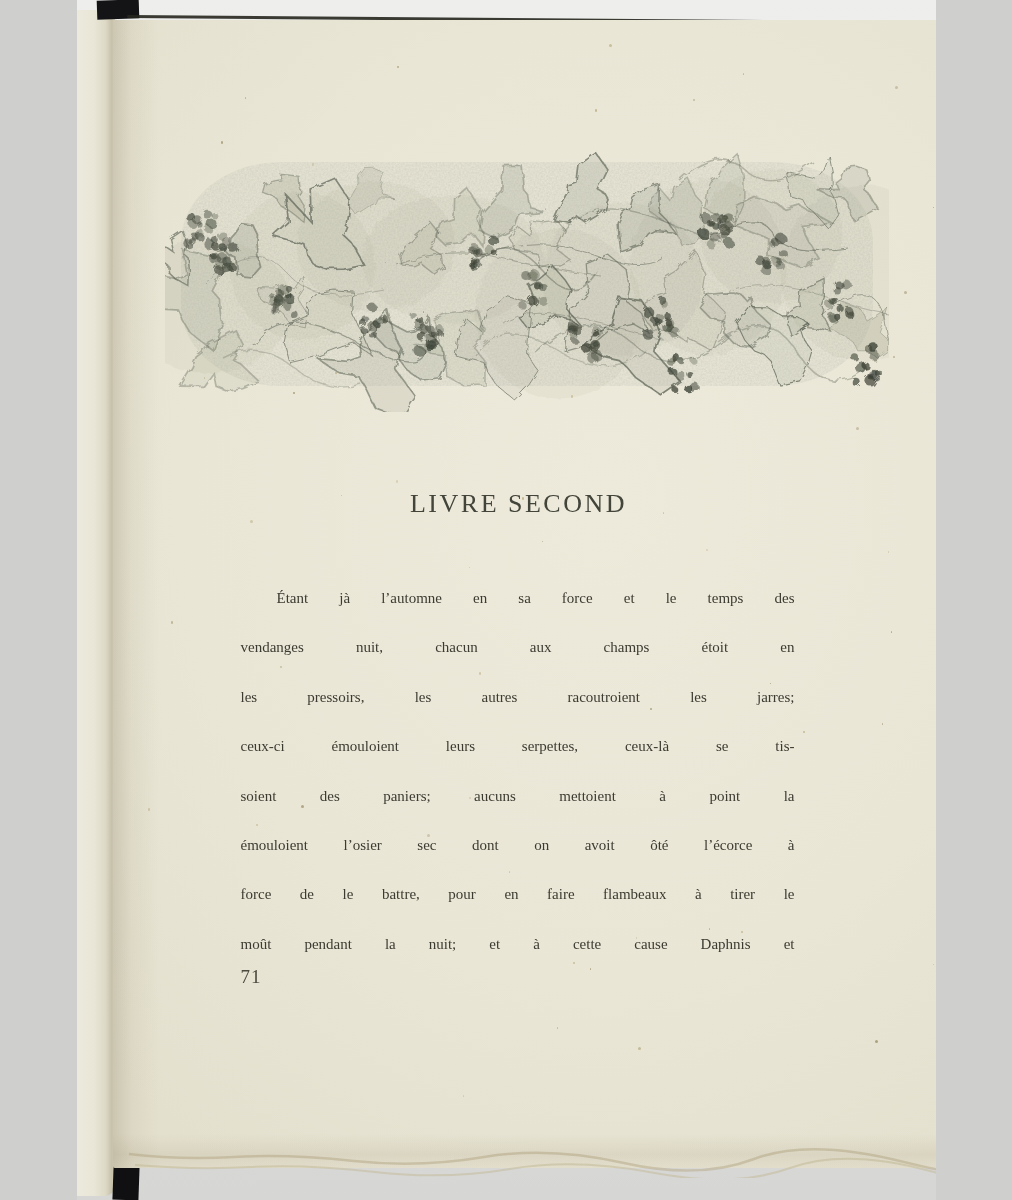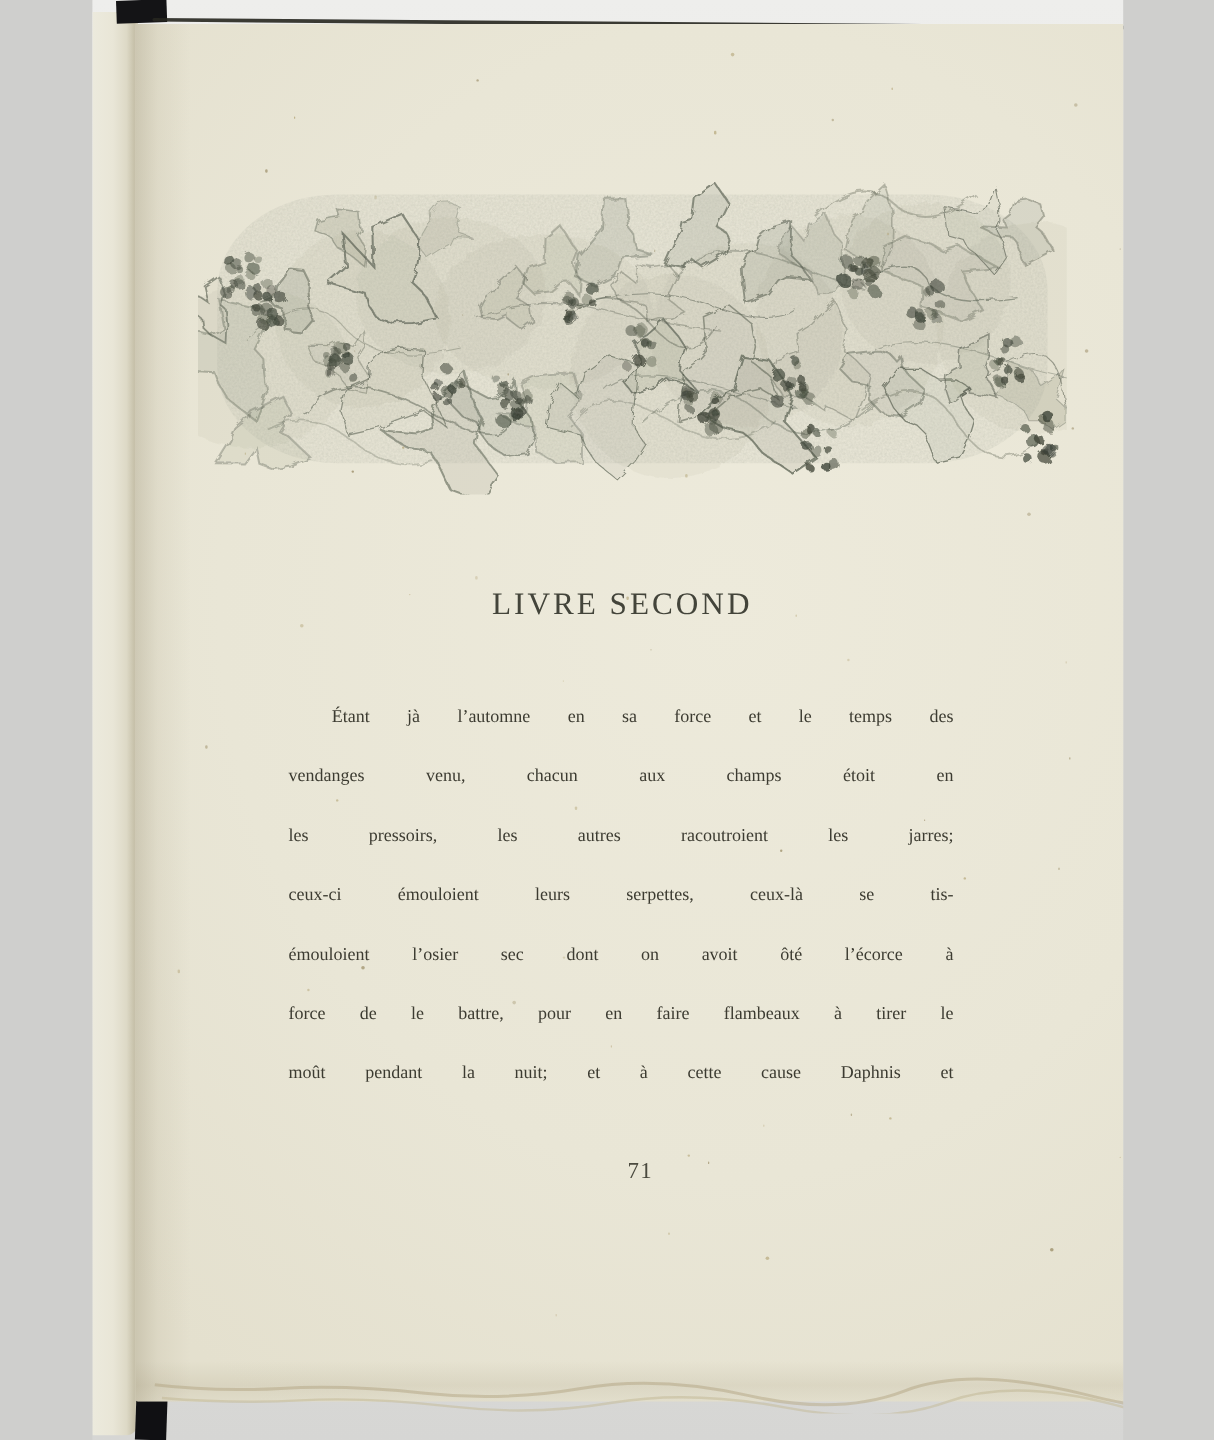--- a/index.html
+++ b/index.html
@@ -79,21 +79,21 @@
   
   .paragraph{position:absolute;left:128px;top:548px;width:554px;color:#3c3b31;}
   .line{
     font-size:15px;line-height:37.4px;height:37.4px;
     text-align:justify;text-align-last:justify;text-justify:inter-word;
     word-spacing:-0.5px;white-space:normal;overflow:visible;margin-top:12px;
   }
   .line.indent{padding-left:36px;box-sizing:border-box;}
   
   .folio{
-    position:absolute;left:144px;top:946px;width:554px;text-align:center;
+    position:absolute;left:128px;top:946px;width:554px;text-align:left;
     font-size:19px;letter-spacing:1px;color:#4b4a3f;
   }
   .speck{position:absolute;border-radius:50%;pointer-events:none;}
 </style>
 </head>
 <body>
 
 <div class="scene">
 
   <div class="facing-page"></div>
@@ -399,23 +399,24 @@
         <circle cx="42.2" cy="78.1" r="4.4" fill="#363c2f" fill-opacity="0.46" filter="url(#rough)"></circle>
         <rect id="grain-rect" x="16" y="26" width="692" height="224" rx="100" ry="80" filter="url(#grain)" opacity="0.5"></rect>
     </svg>
 
     <div class="gutter-shade"></div>
 
     <h1 class="title">LIVRE SECOND</h1>
 
     <div class="paragraph">
       <div class="line indent">Étant jà l’automne en sa force et le temps des</div>
-      <div class="line">vendanges venu, chacun aux champs étoit en</div>
+      <div class="line">vendanges nuit, chacun aux champs étoit en</div>
       <div class="line">les pressoirs, les autres racoutroient les jarres;</div>
       <div class="line">ceux-ci émouloient leurs serpettes, ceux-là se tis-</div>
+      <div class="line">soient des paniers; aucuns mettoient à point la</div>
       <div class="line">émouloient l’osier sec dont on avoit ôté l’écorce à</div>
       <div class="line">force de le battre, pour en faire flambeaux à tirer le</div>
       <div class="line">moût pendant la nuit; et à cette cause Daphnis et</div>
     </div>
 
     <div class="folio">71</div>
 
     <svg class="crease-svg" width="894" height="40" viewBox="0 0 894 40">
       <path d="M8 16 q 50 6 105 3 t 120 4 t 130 -4 t 140 6 t 130 -4 t 150 3 t 100 -2" fill="none" stroke="#b9ad8c" stroke-width="2.5" opacity="0.55"></path>
       <path d="M14 27 q 60 5 115 2 t 125 5 t 135 -3 t 145 4 t 135 -5 t 140 3 t 80 -1" fill="none" stroke="#c4b996" stroke-width="2" opacity="0.5"></path>

